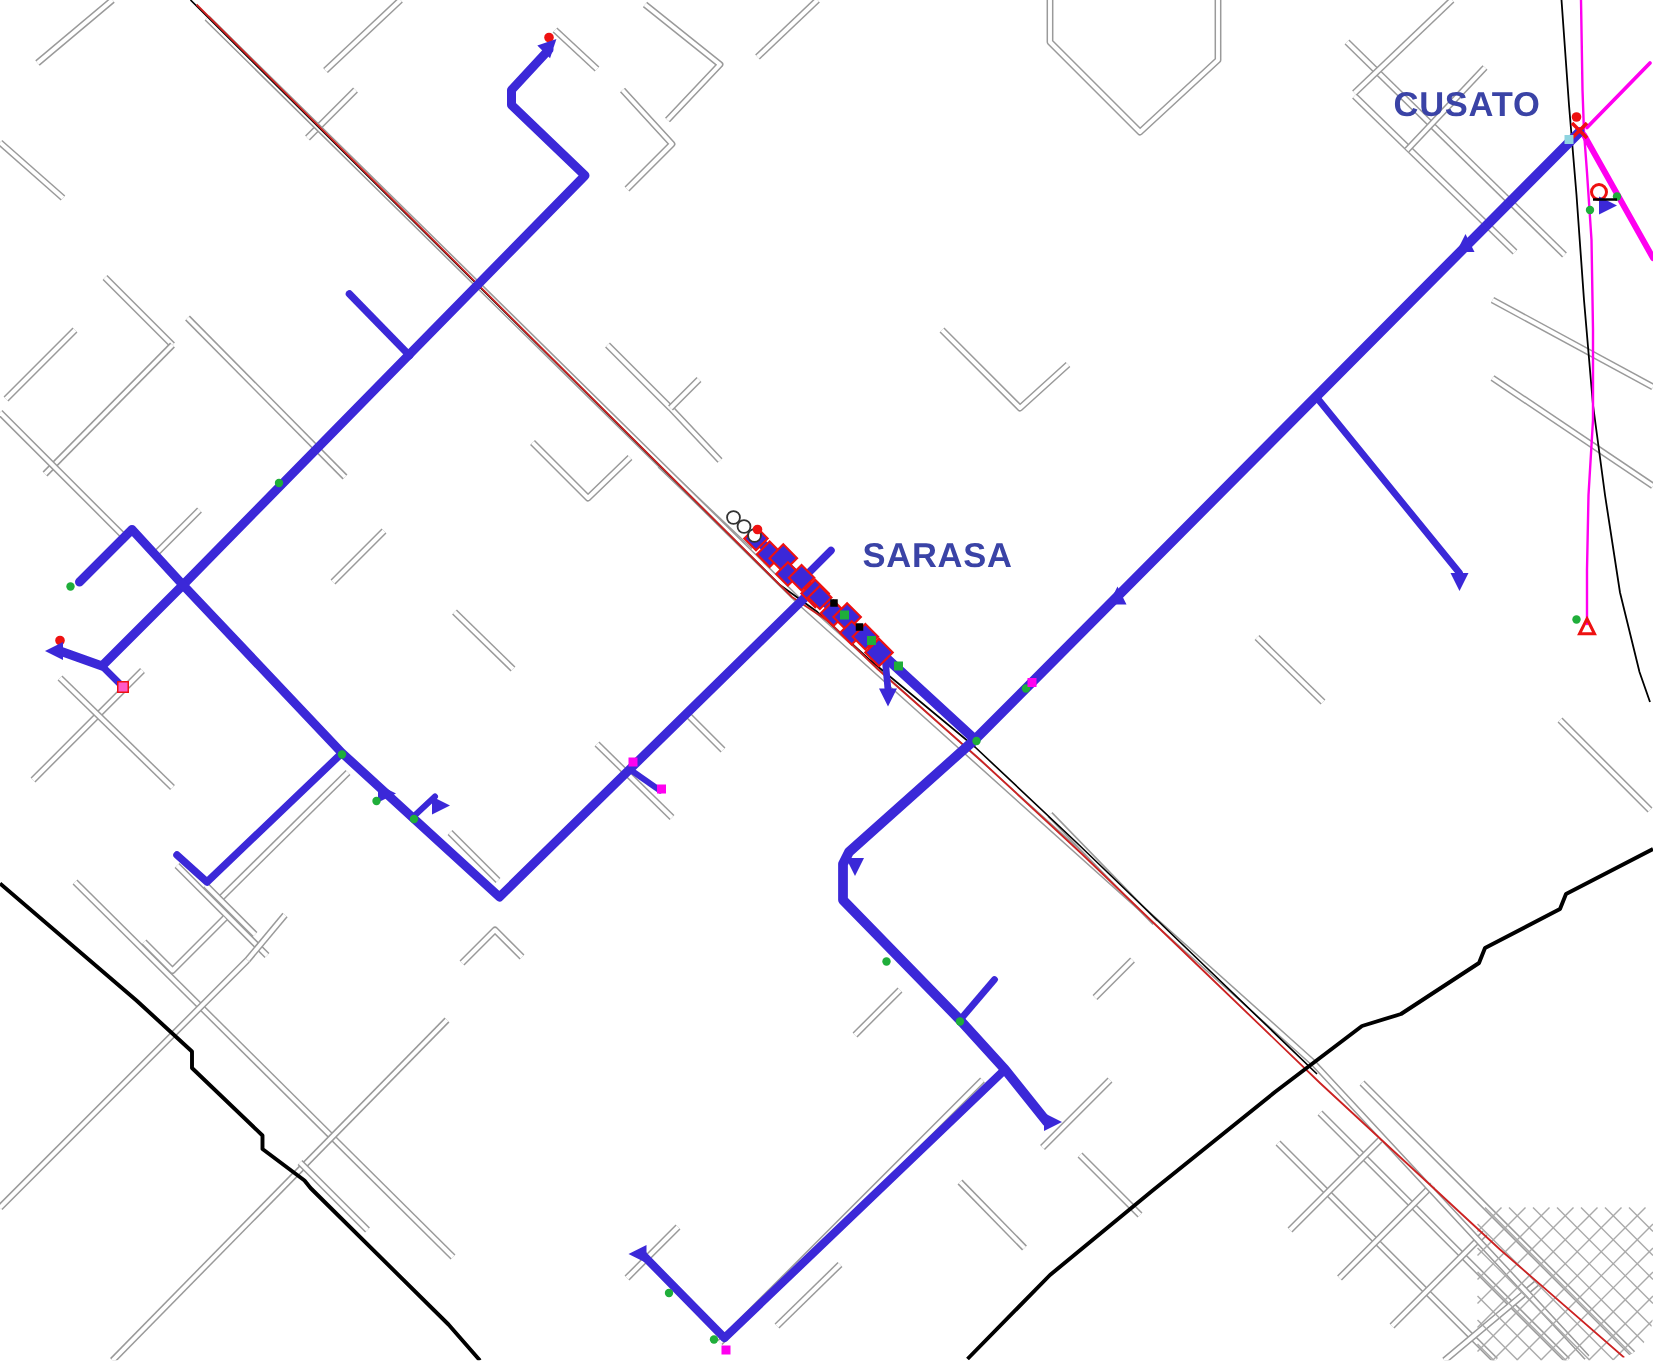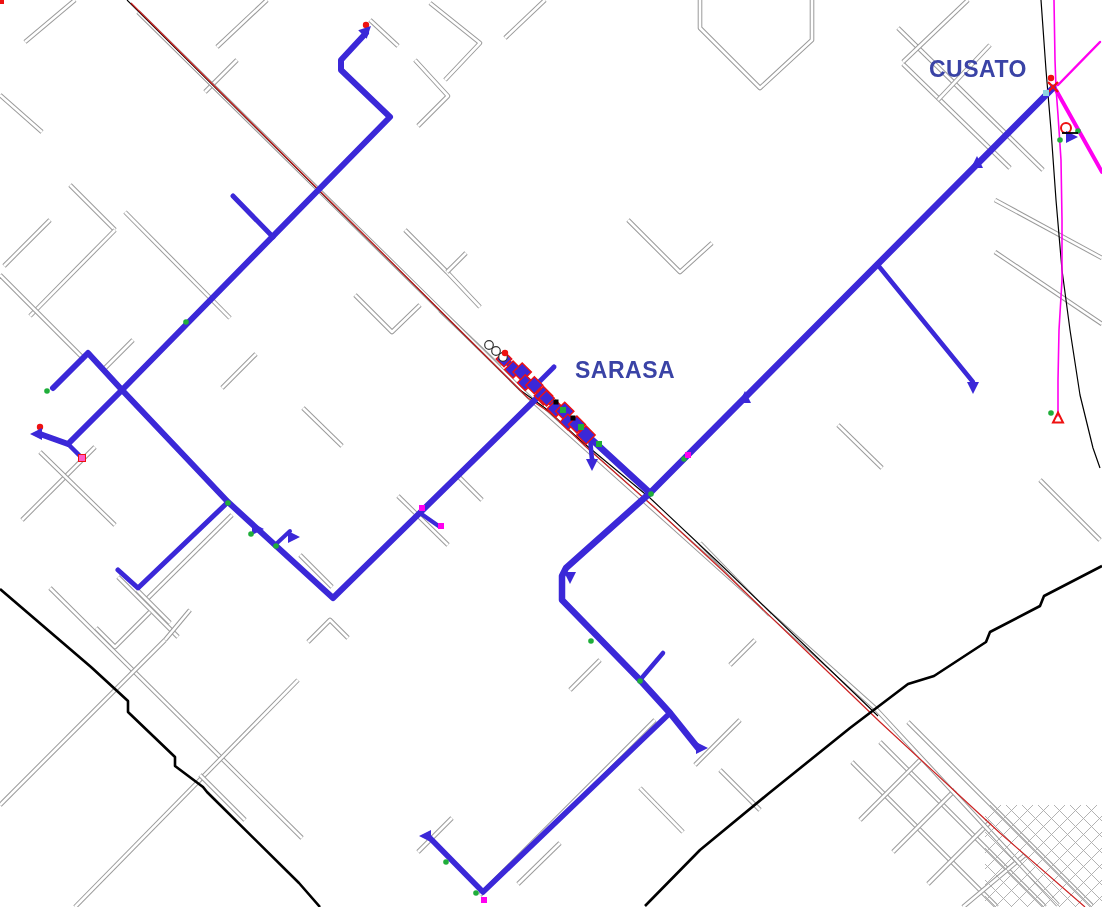--- a/index.html
+++ b/index.html
@@ -1,17 +1,17 @@
 <!DOCTYPE html>
 <html><head>
 <meta charset="utf-8">
 <style>
   html,body{margin:0;padding:0;background:#ffffff;}
   .viewport{position:relative;width:1102px;height:907px;background:#ffffff;overflow:hidden;
-            font-family:"Liberation Sans",sans-serif;}
+            font-family:"Liberation Sans",sans-serif;border-radius:30px;}
   svg{display:block;}
   .maplabel{font-family:"Liberation Sans","DejaVu Sans",sans-serif;font-weight:bold;
             font-size:23px;letter-spacing:0.5px;}
 </style>
 </head>
 <body>
 
 <div class="viewport">
   <svg id="map" width="1102" height="907" viewBox="0 0 1102 907">
     <g id="g-streets">

